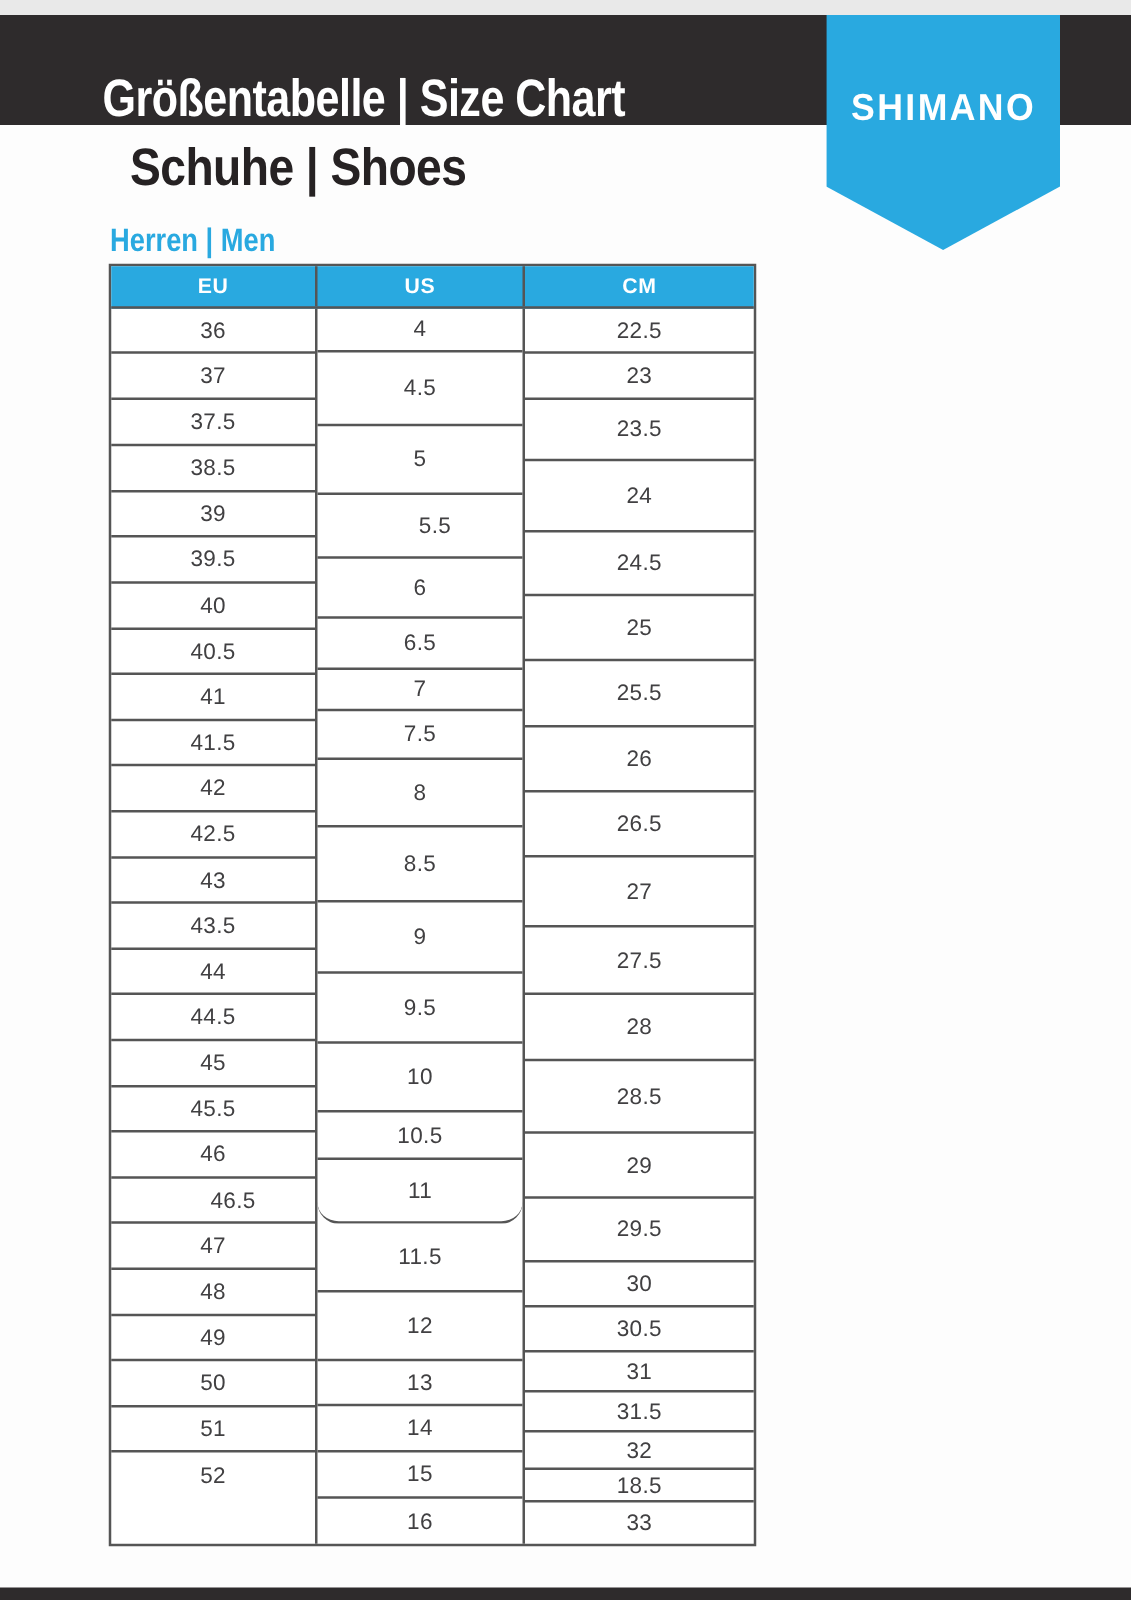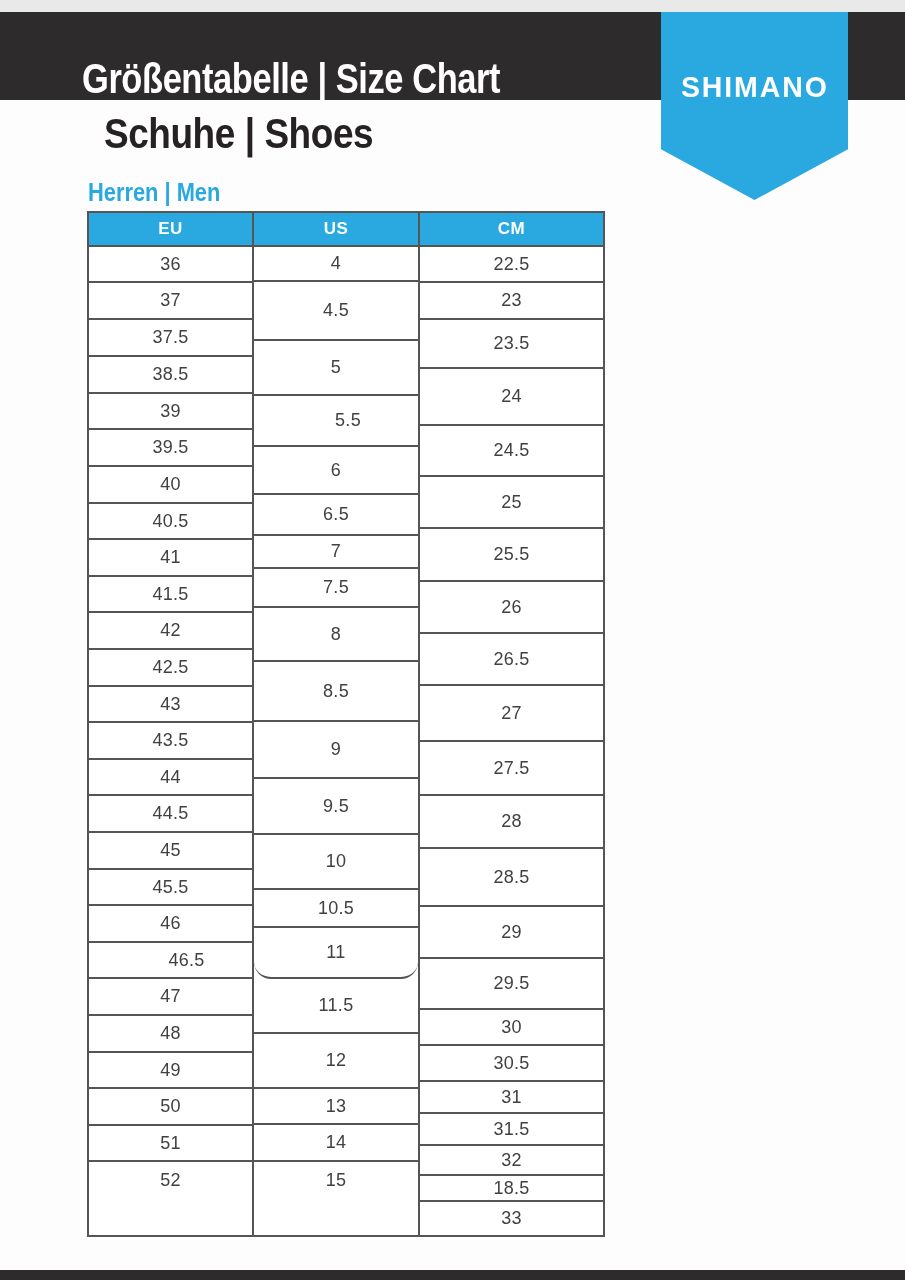--- a/index.html
+++ b/index.html
@@ -171,20 +171,21 @@
           <div class="cell" style="height: 57px;">9</div>
           <div class="cell" style="height: 56px;">9.5</div>
           <div class="cell" style="height: 55px;">10</div>
           <div class="cell" style="height: 38px;">10.5</div>
           <div class="cell" style="height: 51px; border-radius: 17px;">11</div>
           <div class="cell" style="height: 55px;">11.5</div>
           <div class="cell" style="height: 55px;">12</div>
           <div class="cell" style="height: 36px;">13</div>
           <div class="cell" style="height: 37px;">14</div>
           <div class="cell" style="height: 37px;">15</div>
+          <div class="cell" style="height: 36px;">16</div>
         </div>
         <div class="col w2">
           <div class="cell" style="height: 36px;">22.5</div>
           <div class="cell" style="height: 37px;">23</div>
           <div class="cell" style="height: 49px;">23.5</div>
           <div class="cell" style="height: 57px;">24</div>
           <div class="cell" style="height: 51px;">24.5</div>
           <div class="cell" style="height: 52px;">25</div>
           <div class="cell" style="height: 53px;">25.5</div>
           <div class="cell" style="height: 52px;">26</div>

